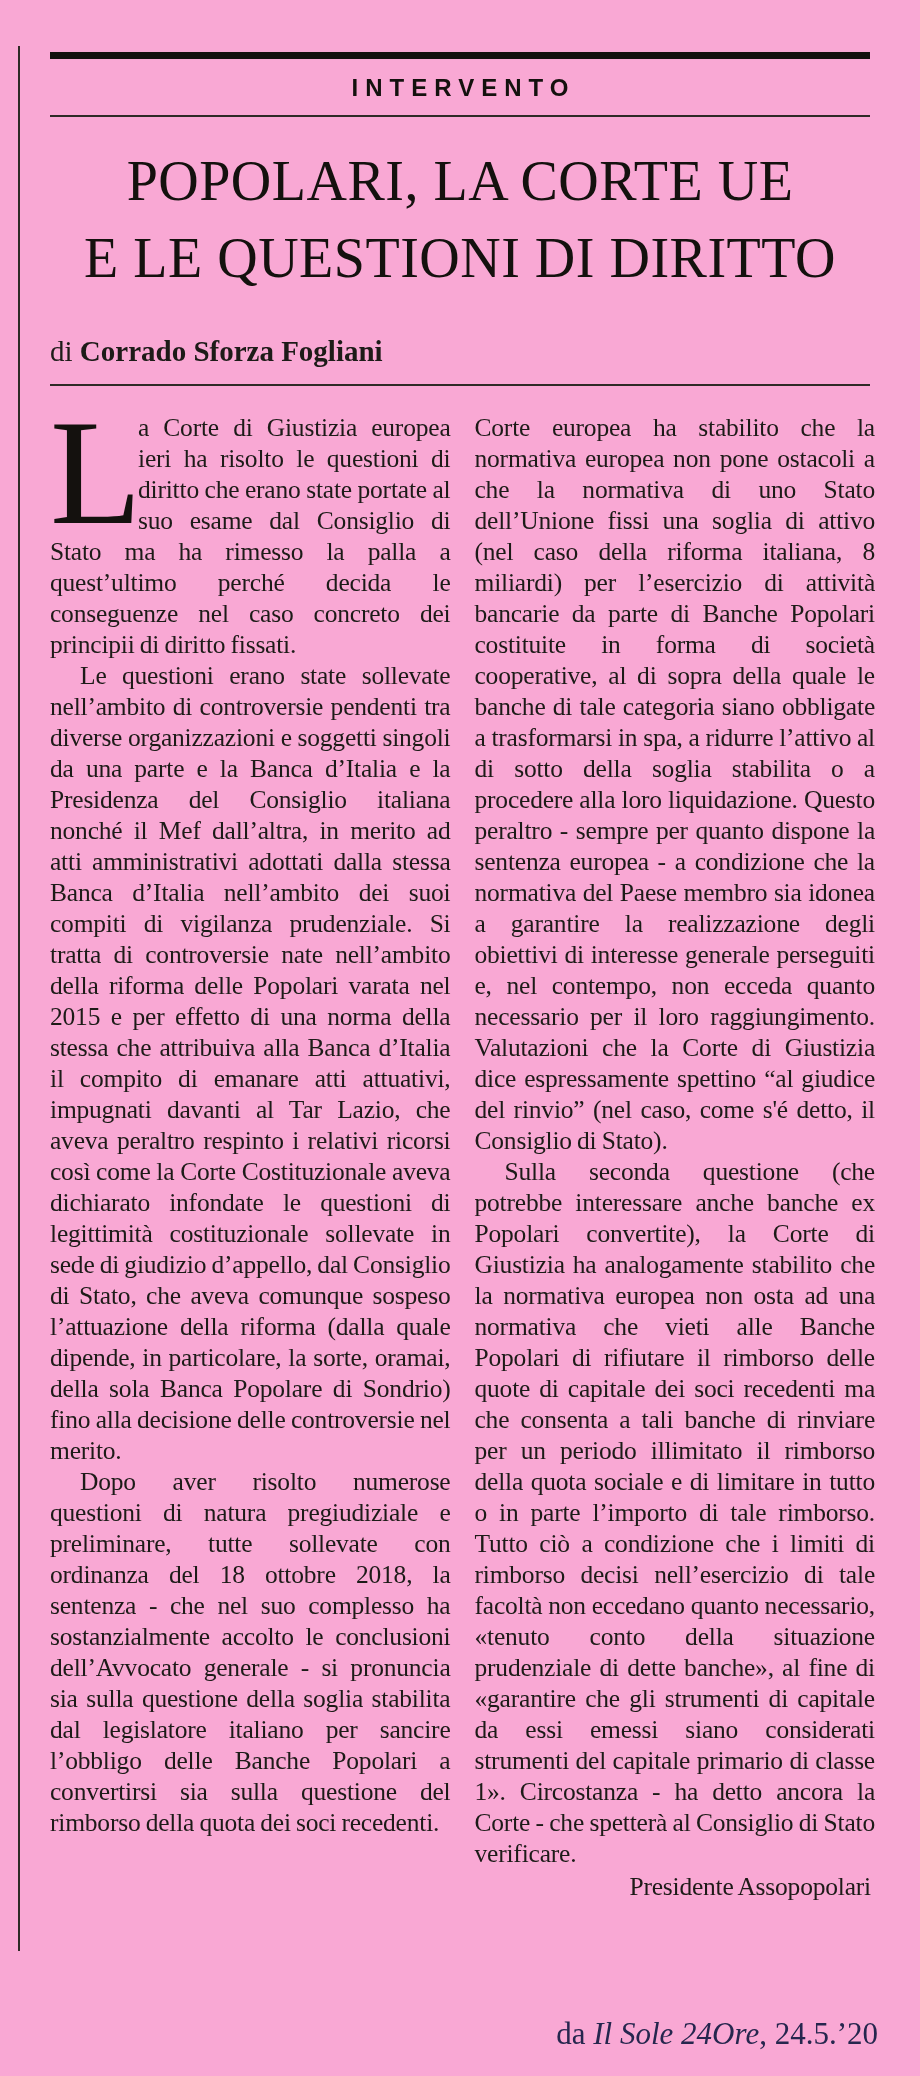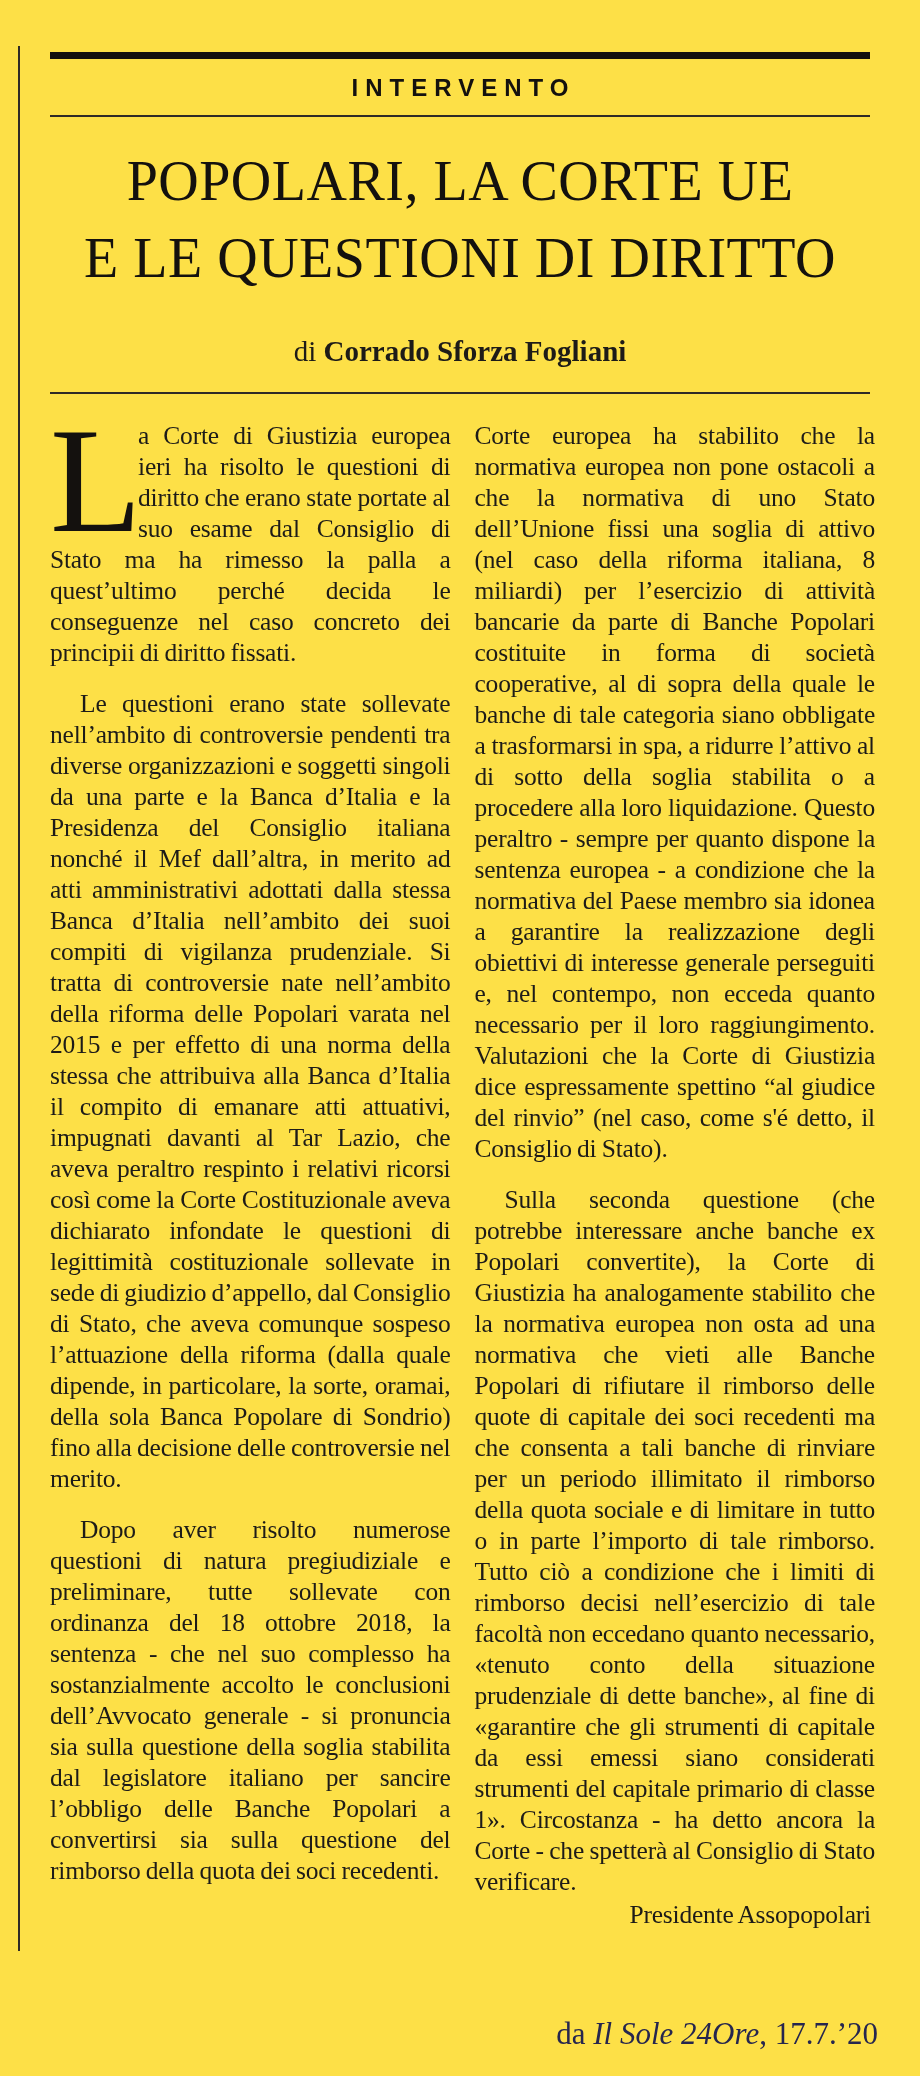--- a/index.html
+++ b/index.html
@@ -1,20 +1,20 @@
 <!DOCTYPE html>
 <html lang="it"><head>
 <meta charset="utf-8">
 <style>
   html, body { margin: 0; padding: 0; background: #f8e8d6; }
   .page {
     position: relative;
     width: 920px;
     height: 2076px;
-    background: #fde047;
+    background: #f9a8d4;
     color: #1d1b18;
     font-family: "Liberation Serif", serif;
     overflow: hidden;
   }
   .left-rule {
     position: absolute;
     left: 18px; top: 46px;
     width: 2px; height: 1905px;
     background: #2e2a26;
   }
@@ -35,41 +35,40 @@
     margin: 26px 0 0;
     text-align: center;
     font-weight: normal;
     font-size: 56px;
     line-height: 77px;
     letter-spacing: 0.5px;
     color: #14110e;
   }
   .hl { display: block; }
   .byline {
-    text-align: center;
     font-size: 29px;
-    margin: 38px 0 24px;
+    margin: 38px 0 16px;
   }
   .byline strong { font-weight: bold; }
   .body-columns {
     display: flex;
     gap: 24px;
     padding: 26px 45px 0 50px;
   }
   .col {
     flex: 1;
     text-align: justify;
     font-size: 25.5px;
     line-height: 31px;
     letter-spacing: -0.2px;
     word-spacing: -1px;
     hyphens: auto;
   }
   .col p { margin: 0; }
-  .col p.indent { text-indent: 30px; margin-top: 20px; }
+  .col p.indent { text-indent: 30px; }
   .dropcap {
     float: left;
     font-size: 150px;
     line-height: 108px;
     height: 118px;
     width: 80px;
     margin: 6px 8px 0 0;
     color: #14110e;
   }
   .signature {
@@ -111,14 +110,14 @@
       <p class="indent">Le questioni erano state sollevate nell’ambito di controversie pendenti tra diverse organizzazioni e soggetti singoli da una parte e la Banca d’Italia e la Presidenza del Consiglio italiana nonché il Mef dall’altra, in merito ad atti amministrativi adottati dalla stessa Banca d’Italia nell’ambito dei suoi compiti di vigilanza prudenziale. Si tratta di controversie nate nell’ambito della riforma delle Popolari varata nel 2015 e per effetto di una norma della stessa che attribuiva alla Banca d’Italia il compito di emanare atti attuativi, impugnati davanti al Tar Lazio, che aveva peraltro respinto i relativi ricorsi così come la Corte Costituzionale aveva dichiarato infondate le questioni di legittimità costituzionale sollevate in sede di giudizio d’appello, dal Consiglio di Stato, che aveva comunque sospeso l’attuazione della riforma (dalla quale dipende, in particolare, la sorte, oramai, della sola Banca Popolare di Sondrio) fino alla decisione delle controversie nel merito.</p>
       <p class="indent">Dopo aver risolto numerose questioni di natura pregiudiziale e preliminare, tutte sollevate con ordinanza del 18 ottobre 2018, la sentenza - che nel suo complesso ha sostanzialmente accolto le conclusioni dell’Avvocato generale - si pronuncia sia sulla questione della soglia stabilita dal legislatore italiano per sancire l’obbligo delle Banche Popolari a convertirsi sia sulla questione del rimborso della quota dei soci recedenti.</p>
     </div>
     <div class="col">
       <p>Corte europea ha stabilito che la normativa europea non pone ostacoli a che la normativa di uno Stato dell’Unione fissi una soglia di attivo (nel caso della riforma italiana, 8 miliardi) per l’esercizio di attività bancarie da parte di Banche Popolari costituite in forma di società cooperative, al di sopra della quale le banche di tale categoria siano obbligate a trasformarsi in spa, a ridurre l’attivo al di sotto della soglia stabilita o a procedere alla loro liquidazione. Questo peraltro - sempre per quanto dispone la sentenza europea - a condizione che la normativa del Paese membro sia idonea a garantire la realizzazione degli obiettivi di interesse generale perseguiti e, nel contempo, non ecceda quanto necessario per il loro raggiungimento. Valutazioni che la Corte di Giustizia dice espressamente spettino “al giudice del rinvio” (nel caso, come s'é detto, il Consiglio di Stato).</p>
       <p class="indent">Sulla seconda questione (che potrebbe interessare anche banche ex Popolari convertite), la Corte di Giustizia ha analogamente stabilito che la normativa europea non osta ad una normativa che vieti alle Banche Popolari di rifiutare il rimborso delle quote di capitale dei soci recedenti ma che consenta a tali banche di rinviare per un periodo illimitato il rimborso della quota sociale e di limitare in tutto o in parte l’importo di tale rimborso. Tutto ciò a condizione che i limiti di rimborso decisi nell’esercizio di tale facoltà non eccedano quanto necessario, «tenuto conto della situazione prudenziale di dette banche», al fine di «garantire che gli strumenti di capitale da essi emessi siano considerati strumenti del capitale primario di classe 1». Circostanza - ha detto ancora la Corte - che spetterà al Consiglio di Stato verificare.</p>
       <p class="signature">Presidente Assopopolari</p>
     </div>
   </div>
 
-  <p class="attribution"><span>da </span><em>Il Sole 24Ore</em><span>, 17.7.’20</span></p>
+  <p class="attribution"><span>da </span><em>Il Sole 24Ore</em><span>, 24.5.’20</span></p>
 </div>
 
 </body></html>

